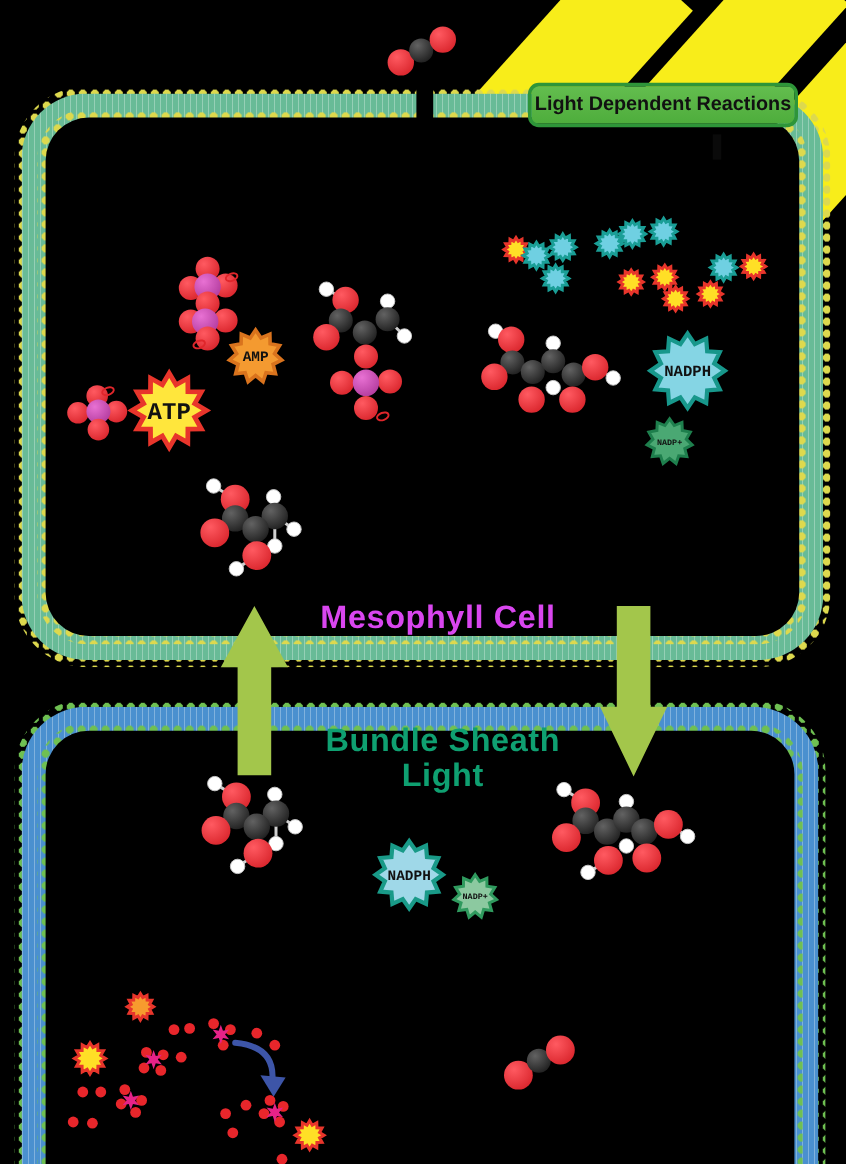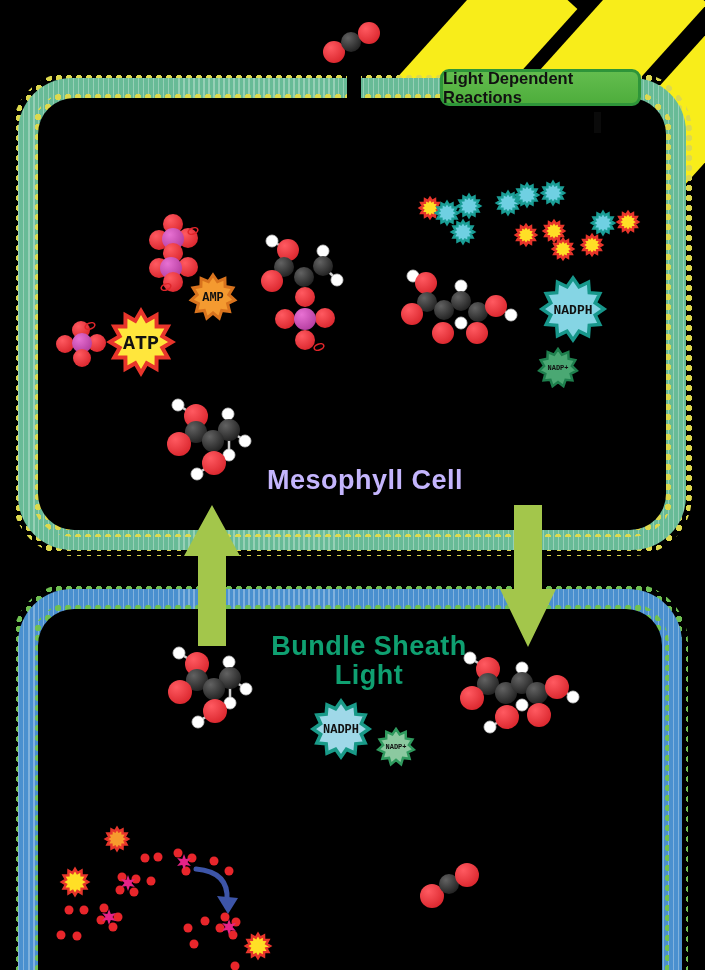--- a/index.html
+++ b/index.html
@@ -25,30 +25,30 @@
   #meso-cell .l2{inset:19px;border-radius:42px;}
   #meso-cell .l3{inset:26px;border-radius:36px;}
   #bundle-cell{left:12px;top:583px;width:676px;height:420px;--bead:#6fc052;--tail:#4a90cf;}
   #bundle-cell .l0{inset:0;border-radius:60px 60px 0 0;}
   #bundle-cell .l1{inset:6px;border-radius:54px 54px 0 0;}
   #bundle-cell .l2{inset:19px;border-radius:42px 42px 0 0;}
   #bundle-cell .l3{inset:26px;border-radius:36px 36px 0 0;}
   
   #membrane-gap{position:absolute;left:347px;top:70px;width:14px;height:32px;background:#000;z-index:3;}
   
-  #ldr-box{position:absolute;left:440px;top:69px;width:201px;height:37px;z-index:5;
+  #ldr-box{position:absolute;left:440px;top:69px;width:225px;height:37px;z-index:5;
            background:linear-gradient(#63bd4e,#4ead3c);border:3px solid #2e9539;border-radius:9px;
            box-sizing:border-box;display:flex;align-items:center;justify-content:center;
            font-weight:bold;font-size:16.5px;color:#111;}
   #ldr-dash{position:absolute;left:594px;top:112px;width:7px;height:21px;background:#0a0a0a;z-index:5;}
   
   .cell-label{position:absolute;z-index:4;font-weight:bold;font-size:27px;text-align:center;
               letter-spacing:.5px;white-space:nowrap;}
-  #meso-label{left:365px;top:465px;transform:translateX(-50%);color:#c4b5fd;}
-  #bundle-label{left:369px;top:632px;transform:translateX(-50%);color:#0fa071;line-height:29px;}
+  #meso-label{left:365px;top:499px;transform:translateX(-50%);color:#d946ef;}
+  #bundle-label{left:369px;top:603px;transform:translateX(-50%);color:#0fa071;line-height:29px;}
   
   #scene{position:absolute;left:0;top:0;z-index:4;}
 </style>
 </head>
 <body>
 
 <div id="stage">
 
   <div class="ray" id="ray1"></div>
   <div class="ray" id="ray2"></div>

